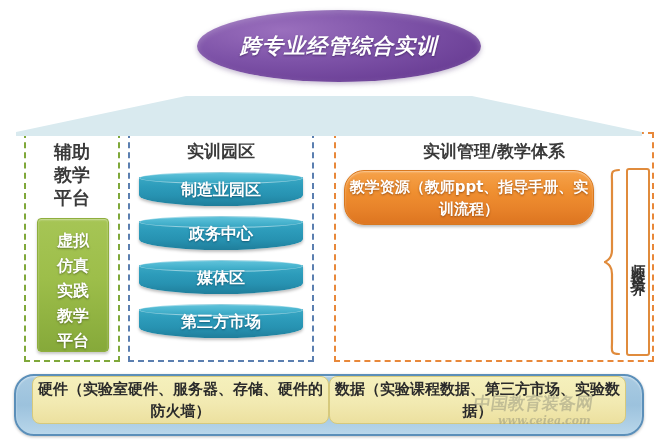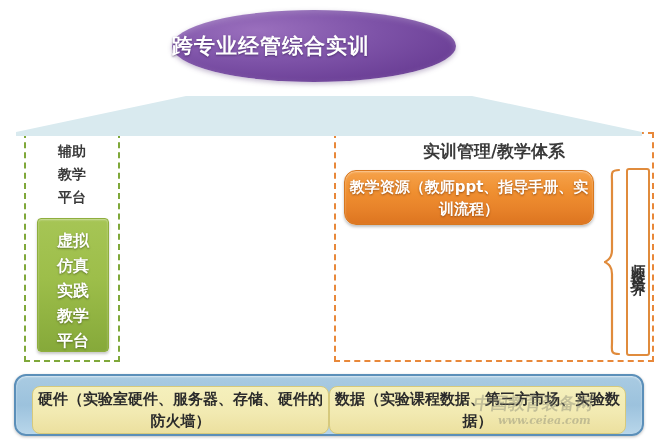--- a/index.html
+++ b/index.html
@@ -19,31 +19,32 @@
     position: absolute;
     left: 0; top: 0;
     width: 658px;
     height: 444px;
     background: #ffffff;
   }
 
   
   .top-ellipse {
     position: absolute;
-    left: 172px;
+    left: 197px;
     top: 10px;
     width: 284px;
     height: 72px;
     border-radius: 50% / 50%;
     background: radial-gradient(ellipse at 30% 28%, #9a6fbd 0%, #7e53a8 42%, #6b3f96 78%, #5d3487 100%);
     box-shadow: 0 2px 5px rgba(90,60,120,0.35), inset 0 2px 6px rgba(255,255,255,0.22);
     display: flex;
     align-items: center;
-    justify-content: flex-start;
+    justify-content: center;
     z-index: 6;
+    font-style: italic;
   }
   .top-ellipse .label {
     color: #ffffff;
     font-size: 21px;
     font-weight: bold;
     letter-spacing: 1px;
     text-shadow: 0 1px 2px rgba(40,20,70,0.55);
     white-space: nowrap;
   }
 
@@ -73,21 +74,21 @@
 
   
   #col-left {
     left: 24px;
     top: 132px;
     width: 96px;
     height: 230px;
     border: 2px dashed #7fa83a;
   }
   #col-left .col-title {
-    font-size: 14px;
+    font-size: 18px;
     line-height: 23px;
     padding-top: 6px;
   }
   .green-box {
     position: absolute;
     left: 11px;
     top: 84px;
     width: 70px;
     height: 132px;
     border-radius: 4px;
@@ -177,21 +178,21 @@
     padding-top: 6px;
   }
   .orange-wrap {
     position: absolute;
     left: 8px;
     top: 36px;
     width: 250px;
   }
   .orange-box {
     width: 250px;
-    border-radius: 12px;
+    border-radius: 20px;
     border: 1px solid #d8781f;
     background: linear-gradient(to bottom, #f6a24a 0%, #ef8f30 40%, #e8832a 70%, #dd7520 100%);
     box-shadow: 0 2px 3px rgba(0,0,0,0.25), inset 0 1px 2px rgba(255,255,255,0.45);
     box-sizing: border-box;
     display: flex;
     align-items: center;
     justify-content: center;
     margin-bottom: 9px;
     padding: 3px 1px;
   }
@@ -244,25 +245,25 @@
 
   
   .bottom-bar {
     position: absolute;
     left: 14px;
     top: 374px;
     width: 630px;
     height: 62px;
     box-sizing: border-box;
     border: 2px solid #5b8fb9;
-    border-radius: 12px;
+    border-radius: 20px;
     background: linear-gradient(to bottom, #a9cbe2 0%, #9cc2dd 50%, #b8d6ea 100%);
     box-shadow: 0 1px 3px rgba(0,0,0,0.25), inset 0 1px 2px rgba(255,255,255,0.6);
     display: flex;
-    align-items: flex-end;
+    align-items: flex-start;
     justify-content: space-between;
     padding: 0 16px;
     z-index: 3;
   }
   .yellow-box {
     width: 300px;
     height: 48px;
     box-sizing: border-box;
     border: 1px solid #d6c97c;
     border-radius: 8px;
@@ -338,20 +339,45 @@
       <span class="label">
         <span>虚拟</span><br>
         <span>仿真</span><br>
         <span>实践</span><br>
         <span>教学</span><br>
         <span>平台</span>
       </span>
     </div>
   </div>
 
+  <div class="col" id="col-mid">
+    <div class="col-title">实训园区</div>
+    <div class="cyl-wrap">
+      <div class="cyl">
+        <div class="body"></div>
+        <div class="top"></div>
+        <div class="label">制造业园区</div>
+      </div>
+      <div class="cyl">
+        <div class="body"></div>
+        <div class="top"></div>
+        <div class="label">政务中心</div>
+      </div>
+      <div class="cyl">
+        <div class="body"></div>
+        <div class="top"></div>
+        <div class="label">媒体区</div>
+      </div>
+      <div class="cyl">
+        <div class="body"></div>
+        <div class="top"></div>
+        <div class="label">第三方市场</div>
+      </div>
+    </div>
+  </div>
 
   <div class="col" id="col-right">
     <div class="col-title">实训管理/教学体系</div>
 
     <div class="orange-wrap">
       <div class="orange-box" id="ob-1">
         <span class="label">教学资源（教师ppt、指导手册、实训流程）</span>
       </div>
     </div>
 

